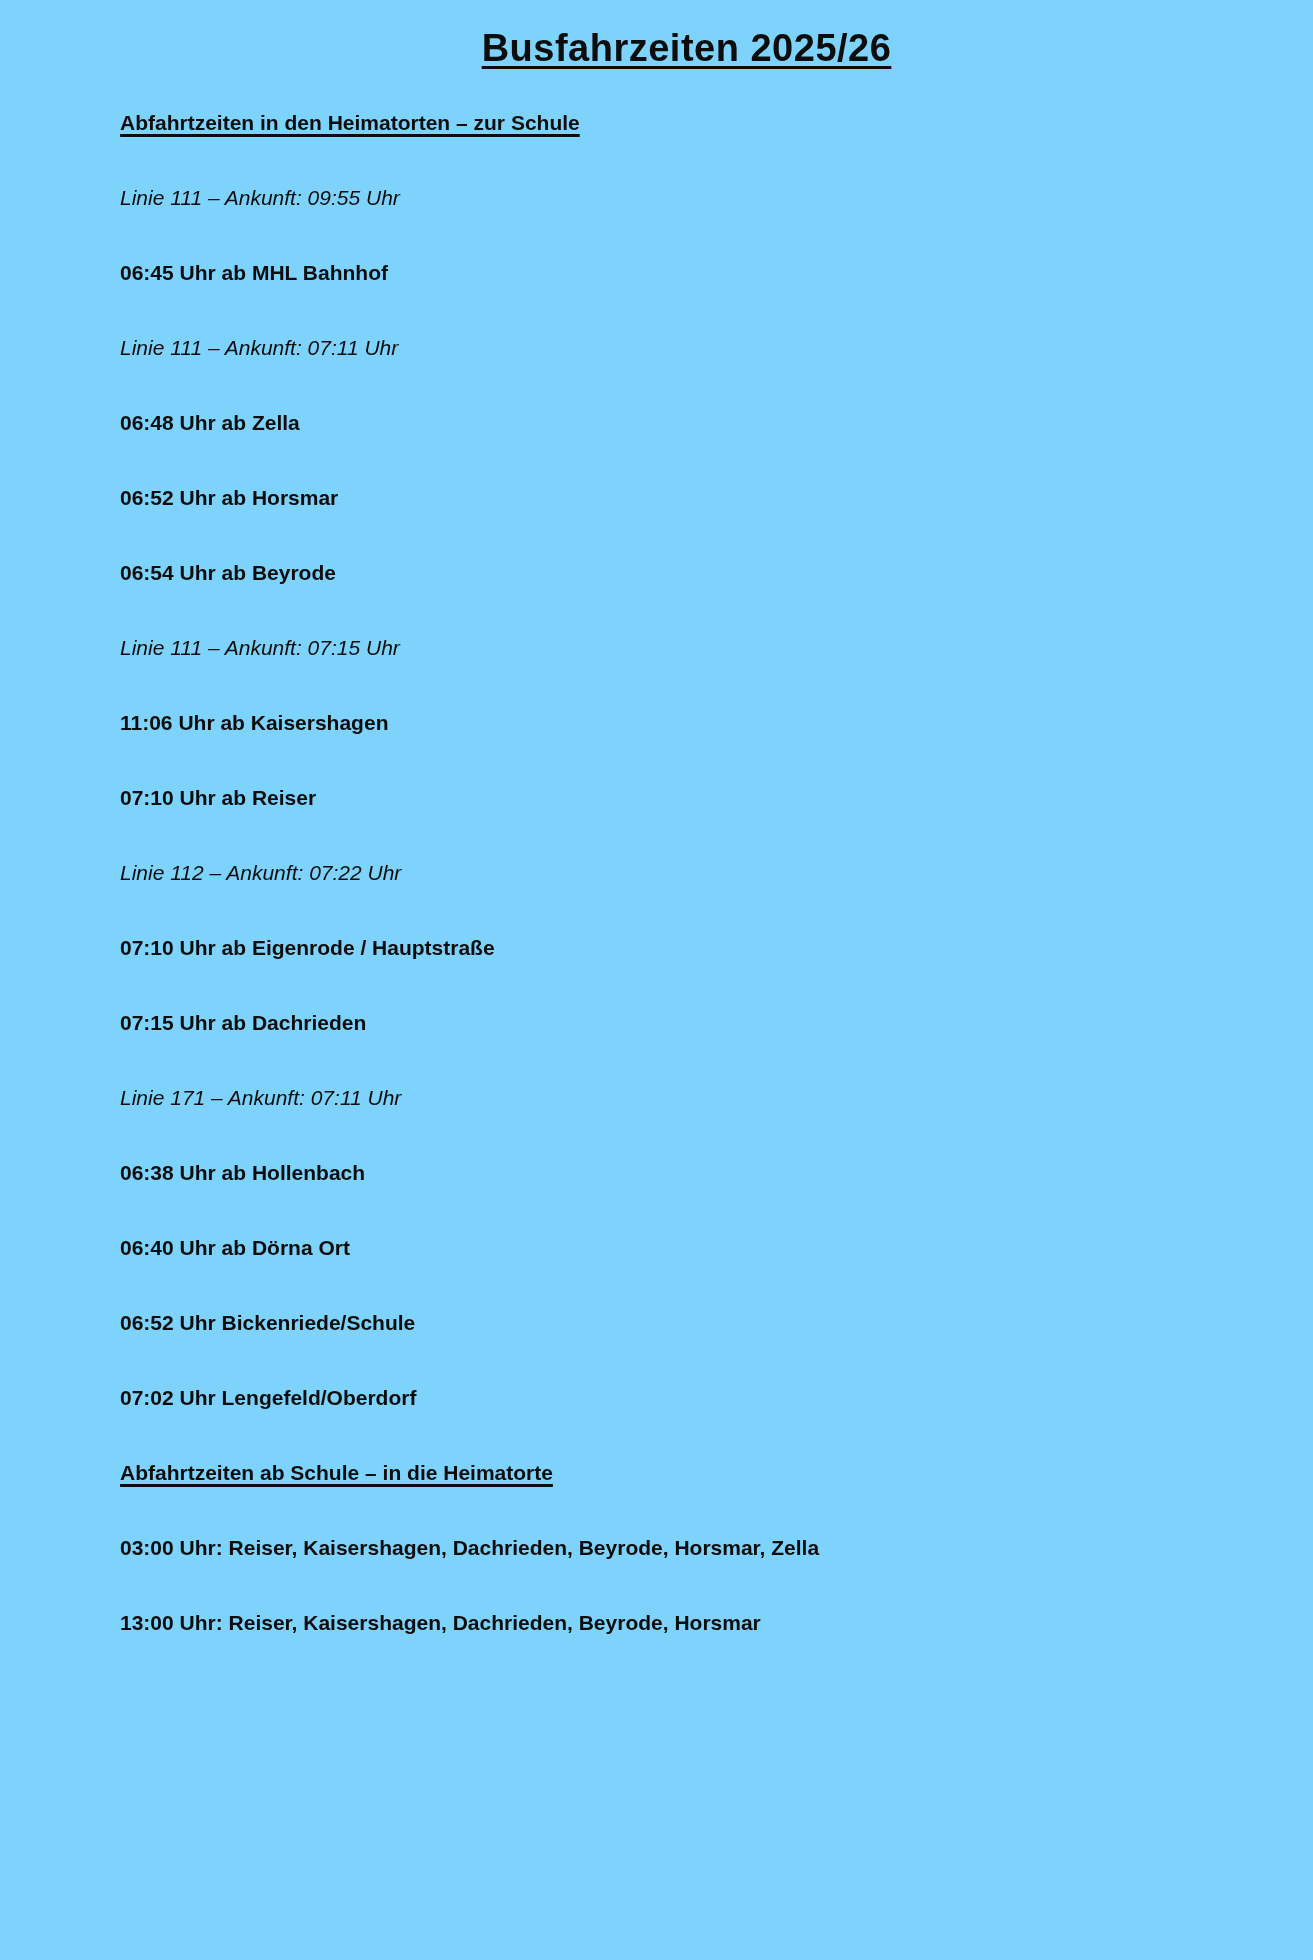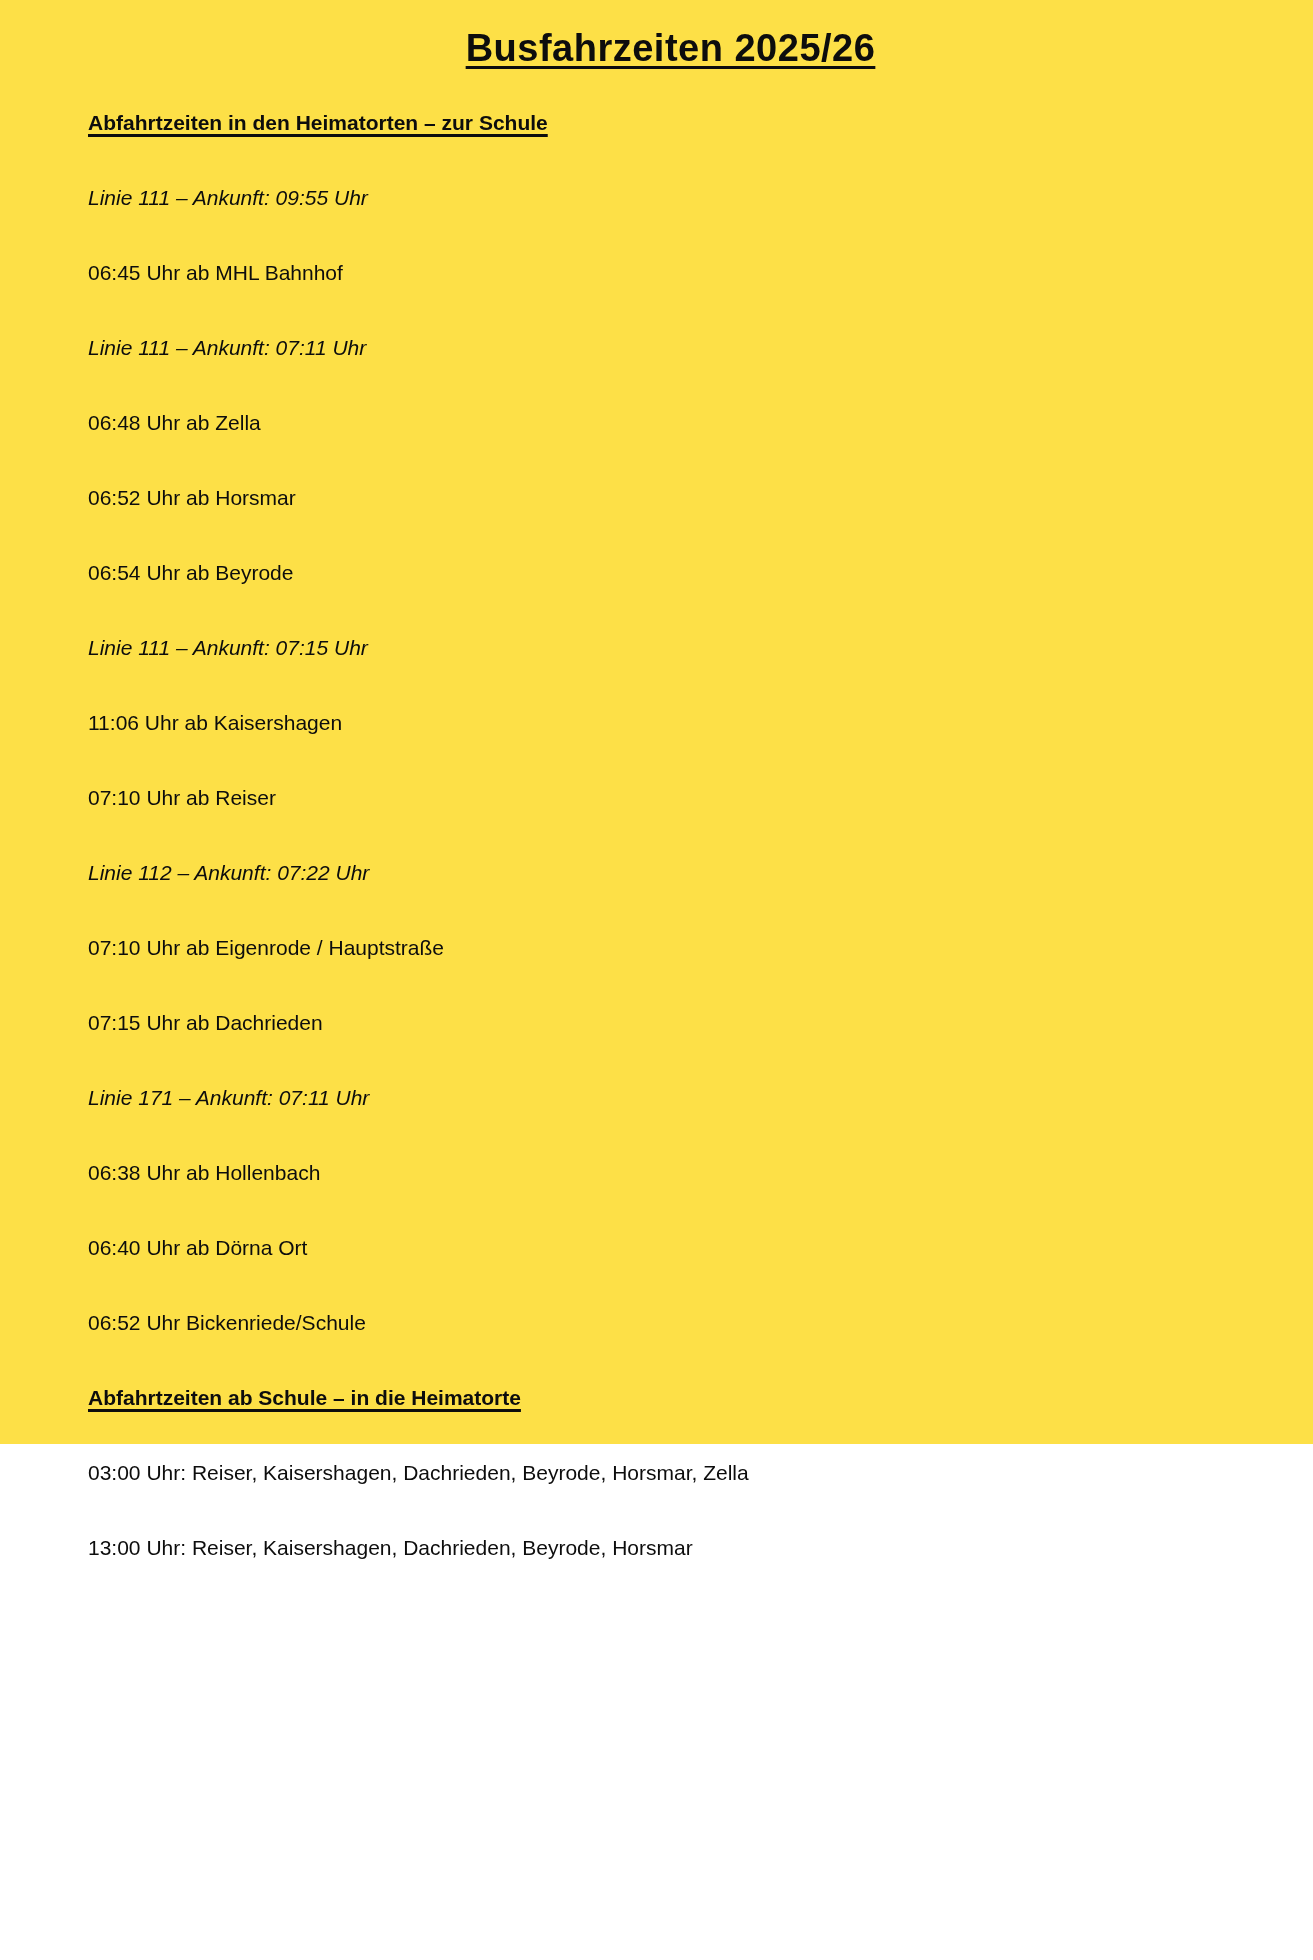--- a/index.html
+++ b/index.html
@@ -6,25 +6,25 @@
     margin: 0;
     padding: 0;
     background: #ffffff;
     width: 1313px;
     height: 1960px;
     overflow: hidden;
   }
   .page {
     box-sizing: border-box;
     width: 1313px;
-    height: 1444px;
-    background: #fde047;
+    height: 1960px;
+    background: #7dd3fc;
     color: #0d0d0d;
     font-family: "Liberation Sans", "DejaVu Sans", sans-serif;
-    padding: 26px 60px 0 88px;
+    padding: 26px 60px 0 120px;
   }
   .doc-title {
     margin: 0;
     text-align: center;
     font-size: 38px;
     font-weight: bold;
     line-height: 1.2;
     text-decoration: underline;
     text-decoration-thickness: 3px;
     text-underline-offset: 5px;
@@ -34,21 +34,21 @@
     margin-top: 24px;
   }
   .row {
     height: 54px;
     line-height: 54px;
     font-size: 21px;
     white-space: nowrap;
     color: #0d0d0d;
   }
   .row.bold {
-    font-weight: normal;
+    font-weight: bold;
   }
   .row.italic {
     font-style: italic;
     font-weight: normal;
   }
   .row.heading {
     font-weight: bold;
     text-decoration: underline;
     text-decoration-thickness: 2.5px;
     text-underline-offset: 4px;
@@ -73,19 +73,20 @@
     <p class="row italic">Linie 111 – Ankunft: 07:15 Uhr</p>
     <p class="row bold">11:06 Uhr ab Kaisershagen</p>
     <p class="row bold">07:10 Uhr ab Reiser</p>
     <p class="row italic">Linie 112 – Ankunft: 07:22 Uhr</p>
     <p class="row bold">07:10 Uhr ab Eigenrode / Hauptstraße</p>
     <p class="row bold">07:15 Uhr ab Dachrieden</p>
     <p class="row italic">Linie 171 – Ankunft: 07:11 Uhr</p>
     <p class="row bold">06:38 Uhr ab Hollenbach</p>
     <p class="row bold">06:40 Uhr ab Dörna Ort</p>
     <p class="row bold">06:52 Uhr Bickenriede/Schule</p>
+    <p class="row bold">07:02 Uhr Lengefeld/Oberdorf</p>
 
     <p class="row heading">Abfahrtzeiten ab Schule – in die Heimatorte</p>
     <p class="row bold">03:00 Uhr: Reiser, Kaisershagen, Dachrieden, Beyrode, Horsmar, Zella</p>
     <p class="row bold">13:00 Uhr: Reiser, Kaisershagen, Dachrieden, Beyrode, Horsmar</p>
 
   </div>
 </div>
 
 </body></html>

